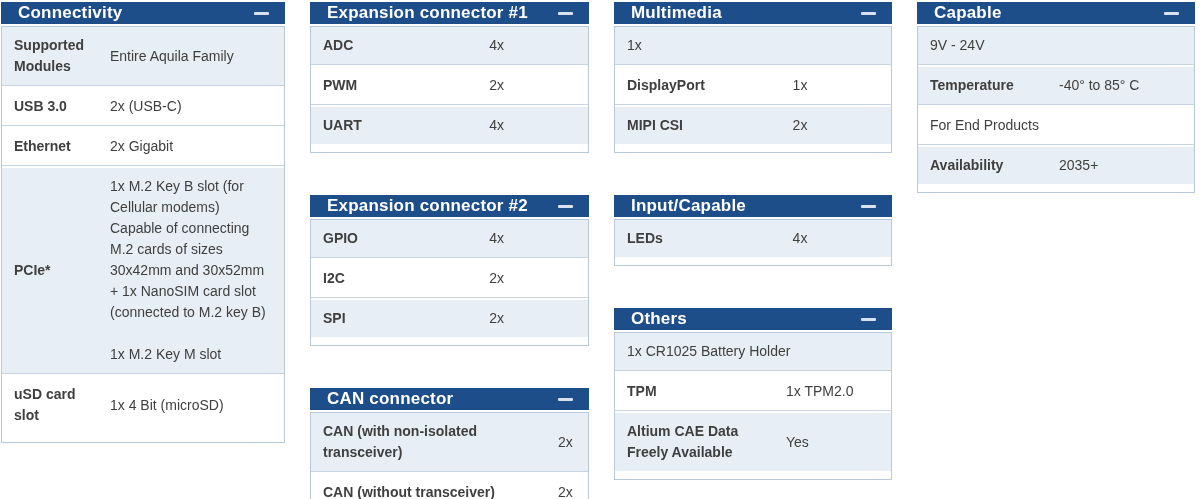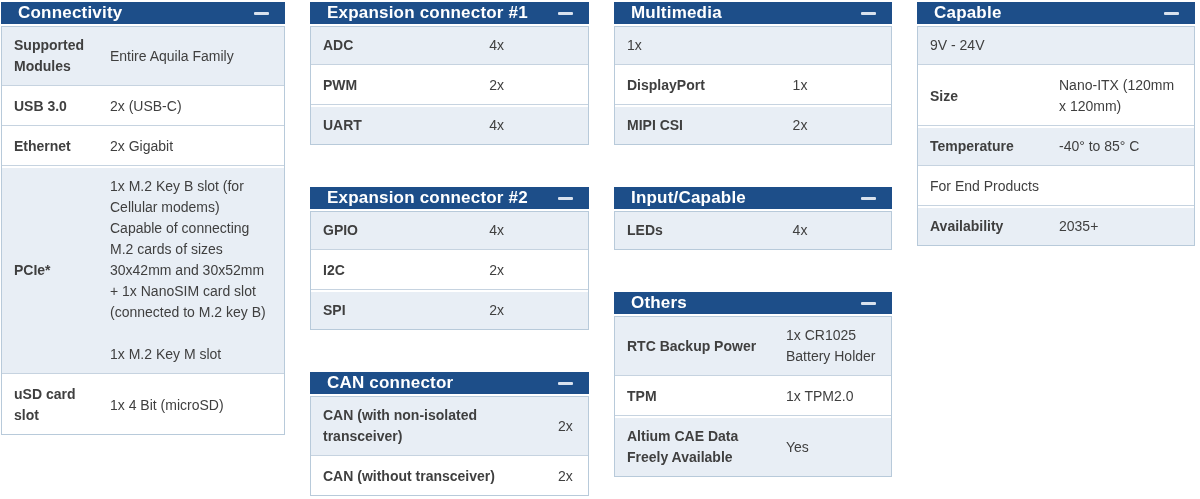--- a/index.html
+++ b/index.html
@@ -44,21 +44,21 @@
     flex:0 0 auto;
   }
   .tbl-body{border:1px solid var(--border);background:#ffffff;}
   .row{
     display:flex;align-items:center;
     background:var(--row-bg);
     border-bottom:1px solid #c6d3e0;
     margin-bottom:2px;
     font-size:14px;line-height:21px;
   }
-  .row:last-child{border-bottom:none;margin-bottom:0;}
+  .row:last-child{border-bottom:none;margin-bottom:8px;}
   .row.alt{background:var(--row-alt);}
   .cell{padding:8px 12px;}
   .cell-label{flex:0 0 auto;font-weight:bold;}
   .cell-value{flex:1 1 auto;white-space:pre-line;}
   
   .tbl[data-table-id="connectivity"] .cell-label{flex:0 0 96px;}
   .tbl[data-table-id="expansion-1"] .cell-label,
   .tbl[data-table-id="expansion-2"] .cell-label,
   .tbl[data-table-id="multimedia"] .cell-label,
   .tbl[data-table-id="input-output"] .cell-label{flex:0 0 60%;}
@@ -195,21 +195,20 @@
           </div>
         </div>
       </section>
       <section class="tbl" data-table-id="others">
         <div class="tbl-head">
           <h2 class="tbl-title">Others</h2>
           <span class="collapse-bar"></span>
         </div>
         <div class="tbl-body">
           <div class="row alt">
-            <div class="cell cell-label">RTC Backup Power</div>
             <div class="cell cell-value">1x CR1025 Battery Holder</div>
           </div>
           <div class="row">
             <div class="cell cell-label">TPM</div>
             <div class="cell cell-value">1x TPM2.0</div>
           </div>
           <div class="row alt">
             <div class="cell cell-label">Altium CAE Data Freely Available</div>
             <div class="cell cell-value">Yes</div>
           </div>
@@ -218,24 +217,20 @@
     </div>
   <div class="col col-3">
       <section class="tbl" data-table-id="physical">
         <div class="tbl-head">
           <h2 class="tbl-title">Capable</h2>
           <span class="collapse-bar"></span>
         </div>
         <div class="tbl-body">
           <div class="row alt">
             <div class="cell cell-value">9V - 24V</div>
-          </div>
-          <div class="row">
-            <div class="cell cell-label">Size</div>
-            <div class="cell cell-value">Nano-ITX (120mm x 120mm)</div>
           </div>
           <div class="row alt">
             <div class="cell cell-label">Temperature</div>
             <div class="cell cell-value">-40° to 85° C</div>
           </div>
           <div class="row">
             <div class="cell cell-value">For End Products</div>
           </div>
           <div class="row alt">
             <div class="cell cell-label">Availability</div>

